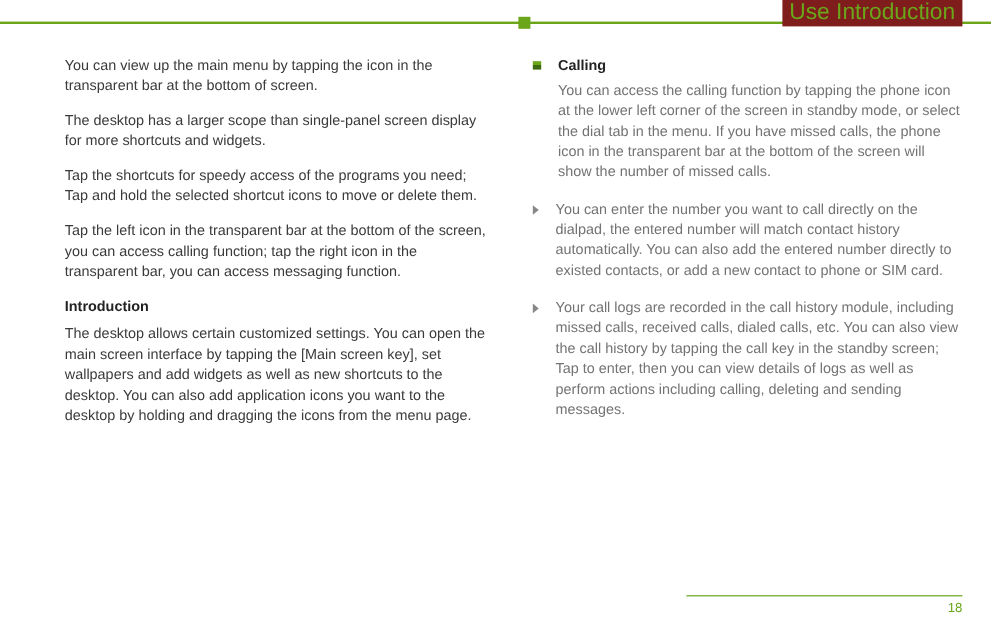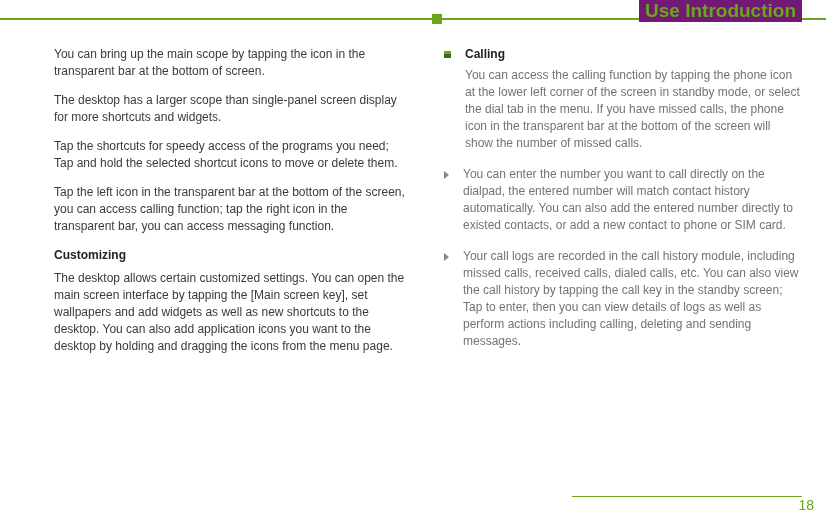--- a/index.html
+++ b/index.html
@@ -23,24 +23,24 @@
     left: 0;
     right: 0;
     top: 18px;
     height: 2px;
     background: #6aa51a;
   }
   .header-title {
     position: absolute;
     right: 24px;
     top: 0;
-    background: #701a75;
+    background: #7f1d1d;
     padding: 0 6px;
     font-size: 19px;
-    font-weight: bold;
+    font-weight: normal;
     color: #6aa51a;
     line-height: 22px;
   }
   .header-tick {
     position: absolute;
     left: 432px;
     top: 14px;
     width: 10px;
     height: 10px;
     background: #6aa51a;
@@ -92,43 +92,43 @@
   .footer-line {
     position: absolute;
     right: 24px;
     bottom: 24px;
     width: 230px;
     height: 1.5px;
     background: #6aa51a;
   }
   .page-num {
     position: absolute;
-    right: 12px;
+    right: 24px;
     bottom: 8px;
-    font-size: 14px;
+    font-size: 11px;
     color: #6aa51a;
   }
 </style>
 </head>
 <body>
 
 <div class="header">
   <div class="header-line"></div>
   <div class="header-tick"></div>
   <div class="header-title">Use Introduction</div>
 </div>
 
 <div class="columns">
 
   <div class="col">
-    <p>You can bring up the main scope by tapping the icon in the transparent bar at the bottom of screen.</p>
+    <p>You can view up the main menu by tapping the icon in the transparent bar at the bottom of screen.</p>
     <p>The desktop has a larger scope than single-panel screen display for more shortcuts and widgets.</p>
     <p>Tap the shortcuts for speedy access of the programs you need; Tap and hold the selected shortcut icons to move or delete them.</p>
     <p>Tap the left icon in the transparent bar at the bottom of the screen, you can access calling function; tap the right icon in the transparent bar, you can access messaging function.</p>
-    <div class="subhead">Customizing</div>
+    <div class="subhead">Introduction</div>
     <p>The desktop allows certain customized settings. You can open the main screen interface by tapping the [Main screen key], set wallpapers and add widgets as well as new shortcuts to the desktop. You can also add application icons you want to the desktop by holding and dragging the icons from the menu page.</p>
   </div>
 
   <div class="col">
 
     <div class="item">
       <div class="bullet-square"></div>
       <div class="item-body">
         <div class="item-title">Calling</div>
         <div class="item-text">You can access the calling function by tapping the phone icon at the lower left corner of the screen in standby mode, or select the dial tab in the menu. If you have missed calls, the phone icon in the transparent bar at the bottom of the screen will show the number of missed calls.</div>

